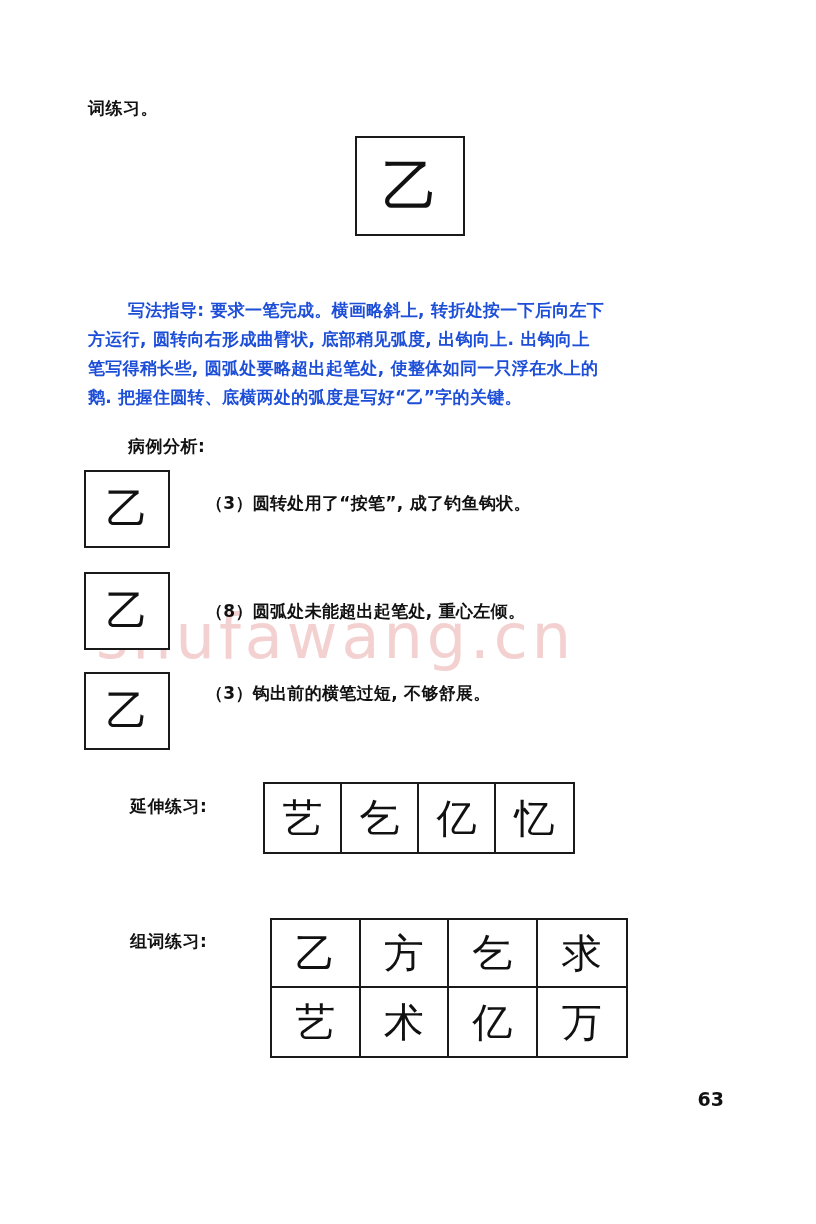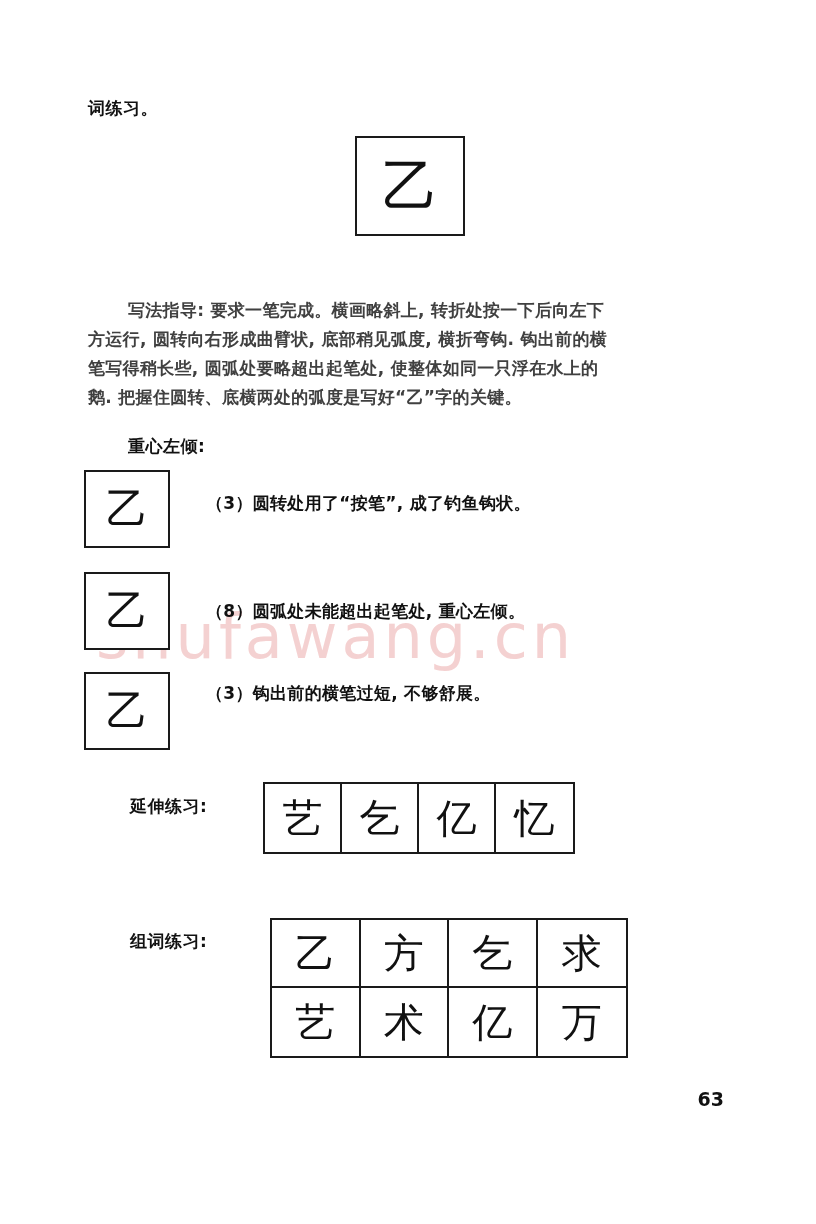--- a/index.html
+++ b/index.html
@@ -42,21 +42,21 @@
     font-size: 17px;
     line-height: 25px;
     color: #111;
     letter-spacing: .5px;
     white-space: nowrap;
   }
   .para {
     position: absolute;
     font-size: 17px;
     line-height: 29px;
-    color: #404040;
+    color: #1d4ed8;
     letter-spacing: .3px;
     font-weight: 600;
   }
   .bold { font-weight: 700; }
 
   
   .cbox {
     position: absolute;
     border: 2px solid #1a1a1a;
     box-sizing: border-box;
@@ -156,25 +156,25 @@
   <div class="watermark">shufawang.cn</div>
 
   <div class="line bold" style="left:88px; top:96px;">词练习。</div>
 
   <div class="cbox" id="demo-box">
     <span class="glyph">乙</span>
   </div>
 
 
   <div class="para" style="left:128px; top:296px; width:600px;">写法指导: 要求一笔完成。横画略斜上, 转折处按一下后向左下</div>
-  <div class="para" style="left:88px; top:325px; width:650px;">方运行, 圆转向右形成曲臂状, 底部稍见弧度, 横折弯钩. 钩出前的横</div>
+  <div class="para" style="left:88px; top:325px; width:650px;">方运行, 圆转向右形成曲臂状, 底部稍见弧度, 出钩向上. 出钩向上</div>
   <div class="para" style="left:88px; top:383px; width:650px;">鹅. 把握住圆转、底横两处的弧度是写好“乙”字的关键。</div>
   <div class="para" style="left:88px; top:354px; width:650px;">笔写得稍长些, 圆弧处要略超出起笔处, 使整体如同一只浮在水上的</div>
 
-  <div class="line bold" style="left:128px; top:434px;">重心左倾:</div>
+  <div class="line bold" style="left:128px; top:434px;">病例分析:</div>
 
   <div class="cbox err-box" id="err-box-1">
     <span class="glyph">乙</span>
   </div>
   <div class="err-text" id="err-text-1">（3）圆转处用了“按笔”, 成了钓鱼钩状。</div>
 
   <div class="cbox err-box" id="err-box-2">
     <span class="glyph">乙</span>
   </div>
   <div class="err-text" id="err-text-2">（8）圆弧处未能超出起笔处, 重心左倾。</div>

